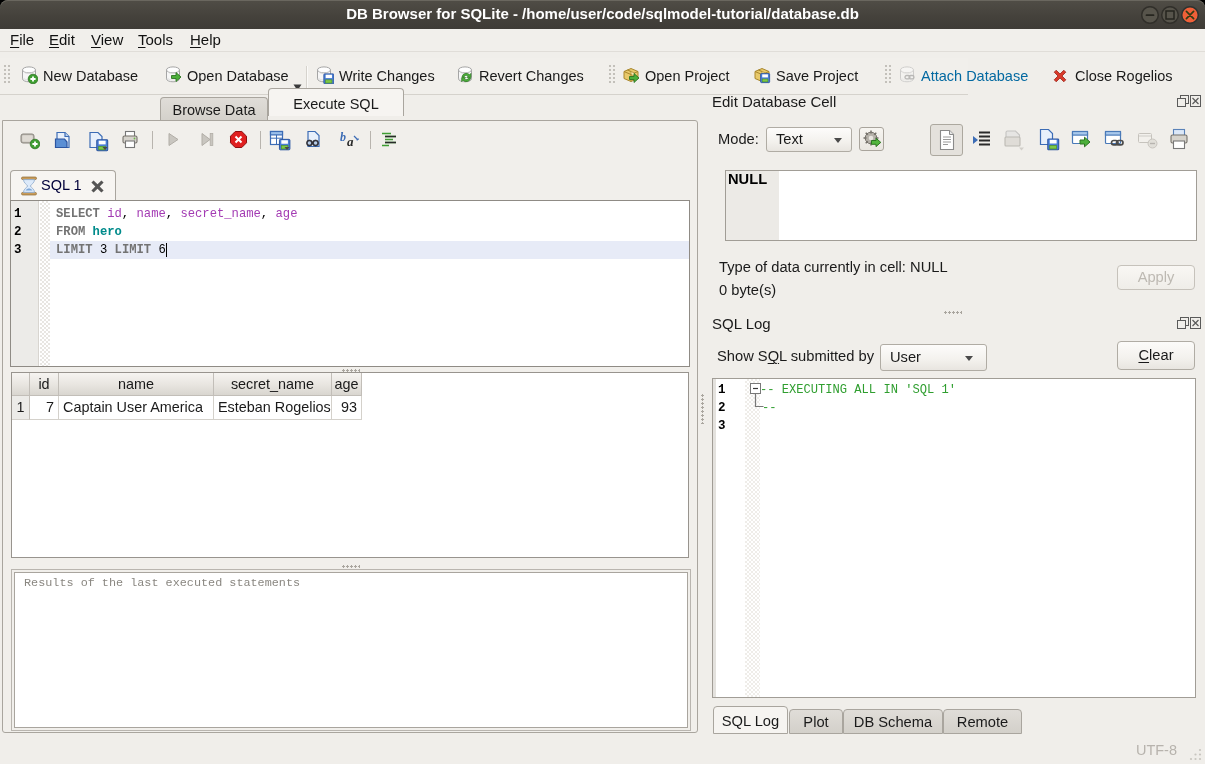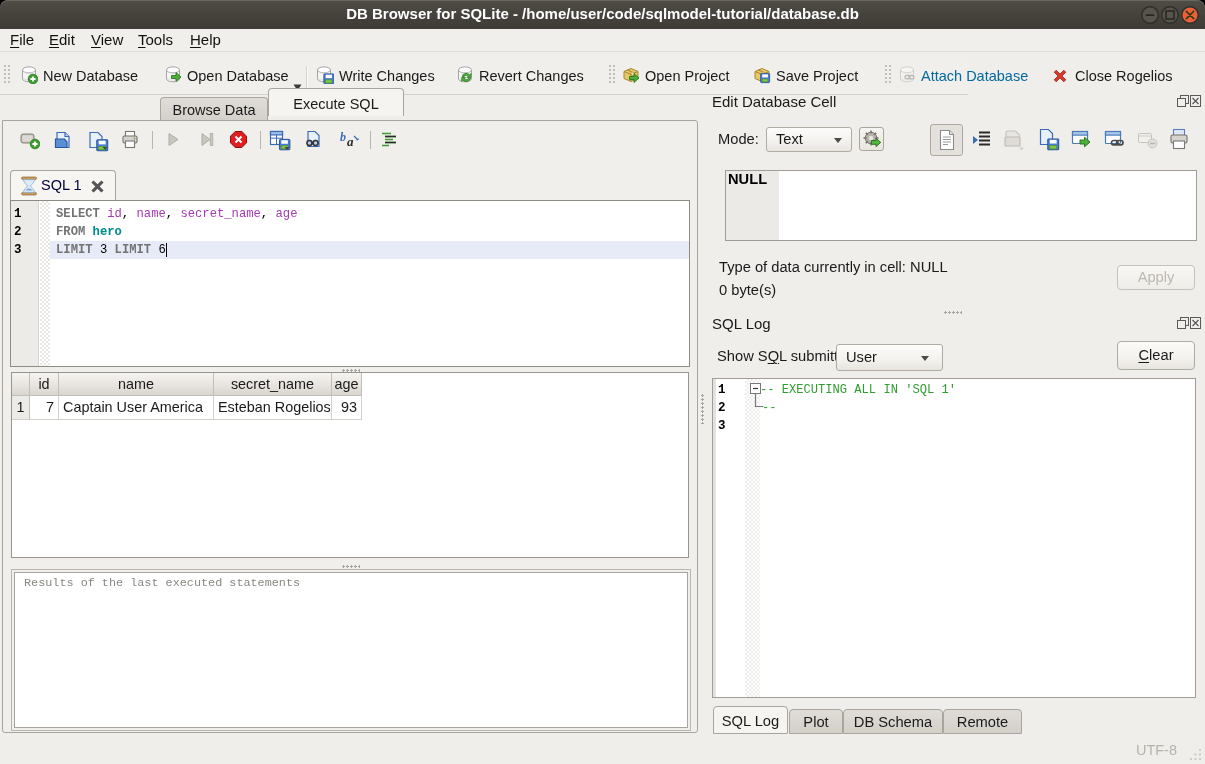--- a/index.html
+++ b/index.html
@@ -445,21 +445,21 @@
 
 <div class="docktitle" style="left:712px; top:315px;">SQL Log</div>
 <svg class="abs" style="left:1177px; top:317px" width="24" height="12" viewBox="0 0 24 12">
   <rect x="3.5" y="0.5" width="8" height="8" fill="none" stroke="#5a5a5a" stroke-width="1"></rect>
   <rect x="0.5" y="3.5" width="8" height="8" fill="#f0eeea" stroke="#5a5a5a" stroke-width="1"></rect>
   <rect x="13.5" y="0.5" width="10" height="11" fill="none" stroke="#5a5a5a" stroke-width="1"></rect>
   <path d="M15.5 3 l6 6 M21.5 3 l-6 6" stroke="#5a5a5a" stroke-width="1.2"></path>
 </svg>
 
 <div class="rlabel" style="left:717px; top:348px;">Show S<u style="text-decoration-thickness:1px; text-underline-offset:2px;">Q</u>L submitted by</div>
-<div class="combo" style="left:836px; top:344px; width:107px; height:27px;">
+<div class="combo" style="left:880px; top:344px; width:107px; height:27px;">
     <span class="cv">User</span>
     <span class="ca" style="right:13px"></span>
   </div>
 <div class="btn" style="left:1117px; top:341px; width:78px; height:29px; line-height:27px;"><u style="text-decoration-thickness:1px; text-underline-offset:2px;">C</u>lear</div>
 
 <div id="logbox">
   <div class="abs" style="left:0; top:0; width:3px; height:318px; background:#e4e2de;"></div>
   <div class="abs" style="left:32px; top:0; width:15px; height:318px;
     background-image:linear-gradient(45deg,#efede9 25%,transparent 25%,transparent 75%,#efede9 75%),linear-gradient(45deg,#efede9 25%,transparent 25%,transparent 75%,#efede9 75%);
     background-size:4px 4px; background-position:0 0,2px 2px;"></div>

